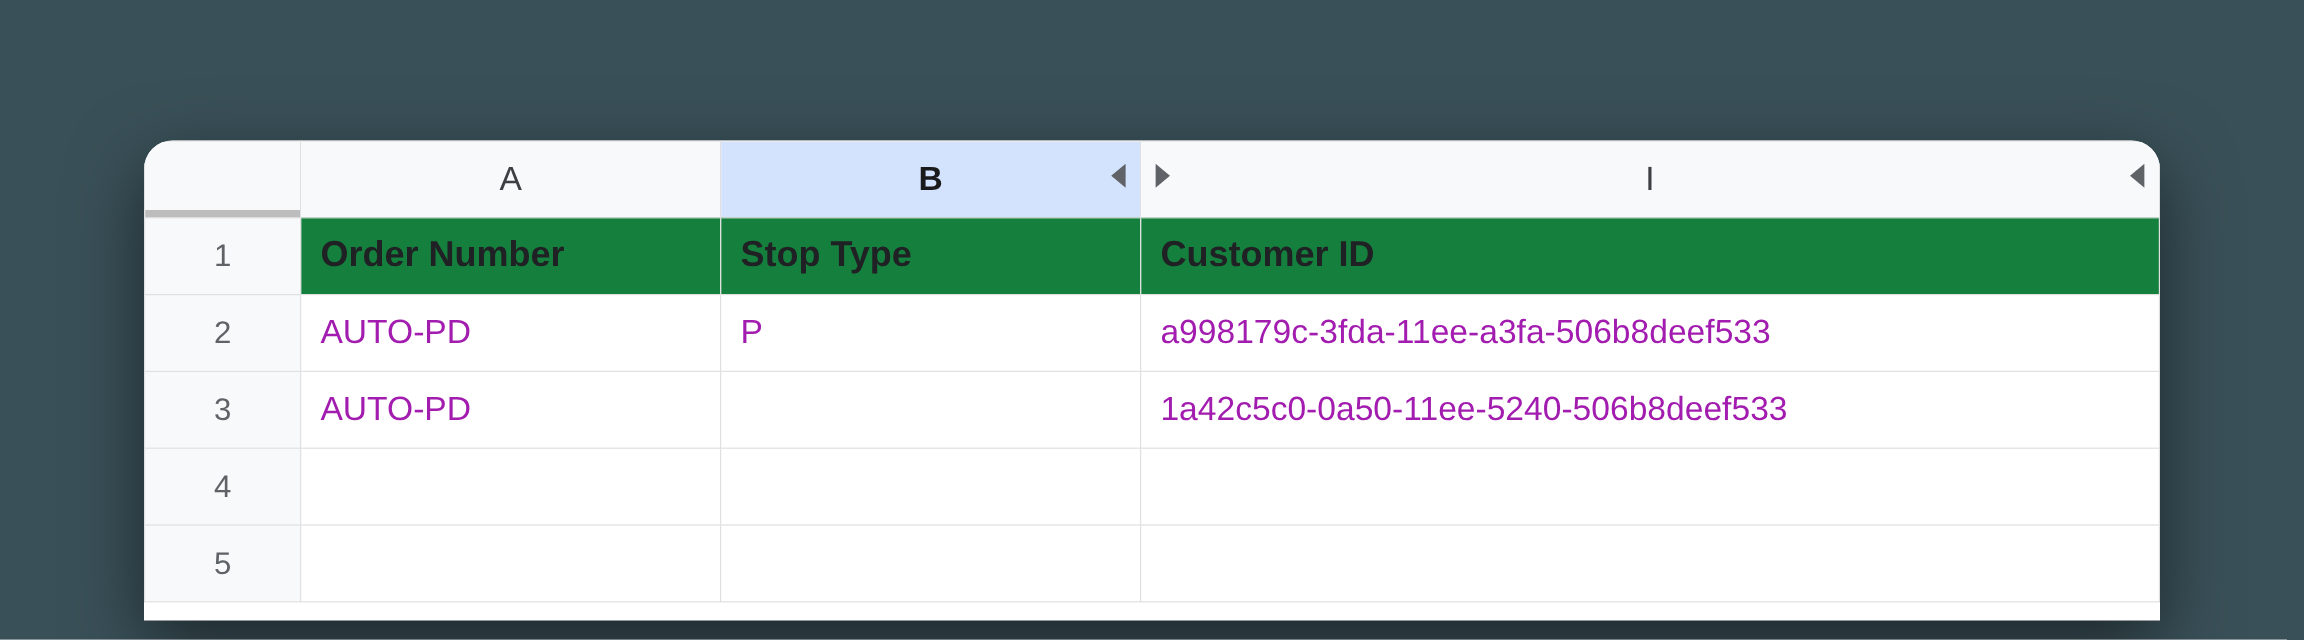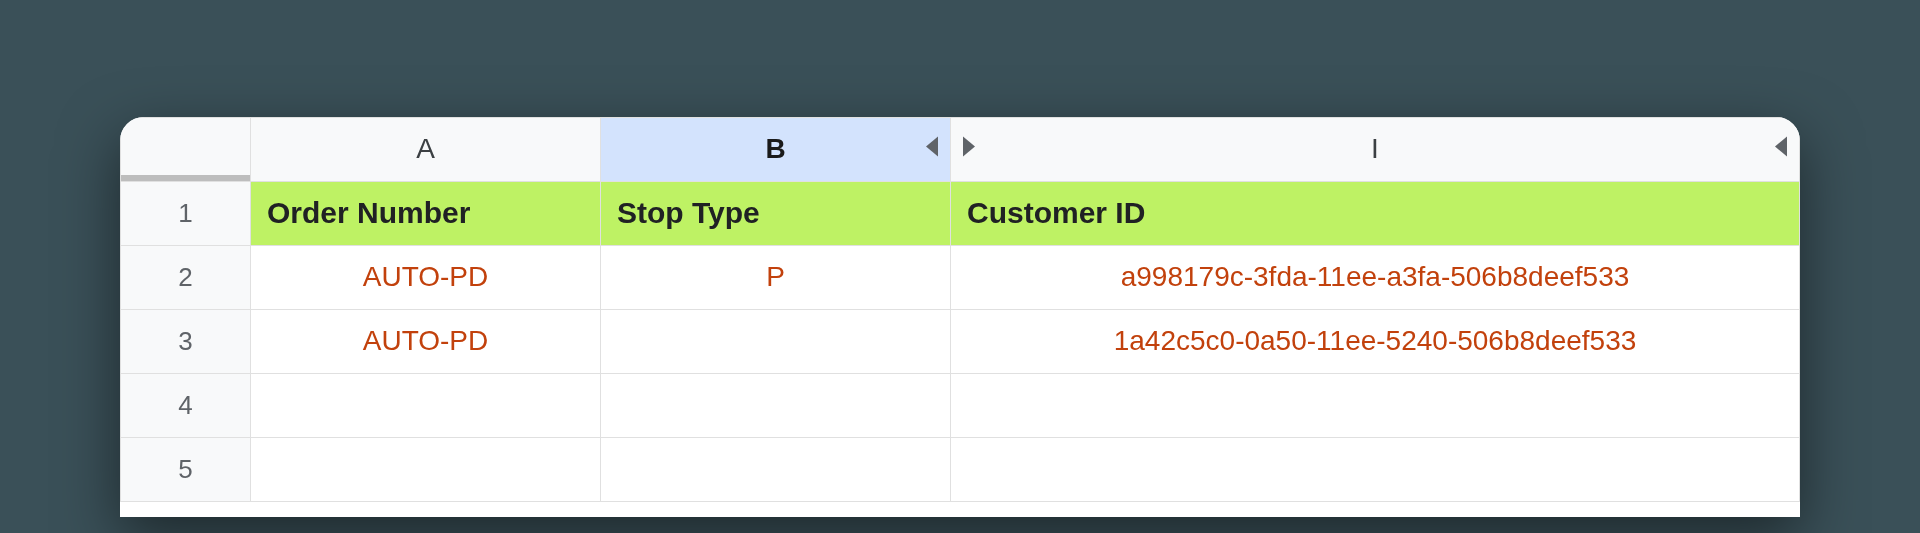--- a/index.html
+++ b/index.html
@@ -73,34 +73,33 @@
     .row-header {
       background: #f8f9fa;
       text-align: center;
       font-weight: normal;
       font-size: 26px;
       color: #5f6368;
       width: 130px;
       border-right: 2px solid #cfcfcf;
     }
     .header-row td {
-      background: #bef264;
+      background: #15803d;
       font-weight: bold;
       font-size: 30px;
       color: #202124;
       padding: 0 16px;
     }
     .data-cell {
       font-size: 28px;
-      color: #c2410c;
+      color: #a21caf;
       padding: 12px 16px;
       white-space: nowrap;
       overflow: hidden;
       text-overflow: clip;
-      text-align: center;
     }
     .carets {
       position: absolute;
       top: 50%;
       transform: translateY(-50%);
       font-size: 18px;
       color: #5f6368;
     }
     .caret-left-b { right: 12px; }
     .caret-right-i { left: 12px; }

